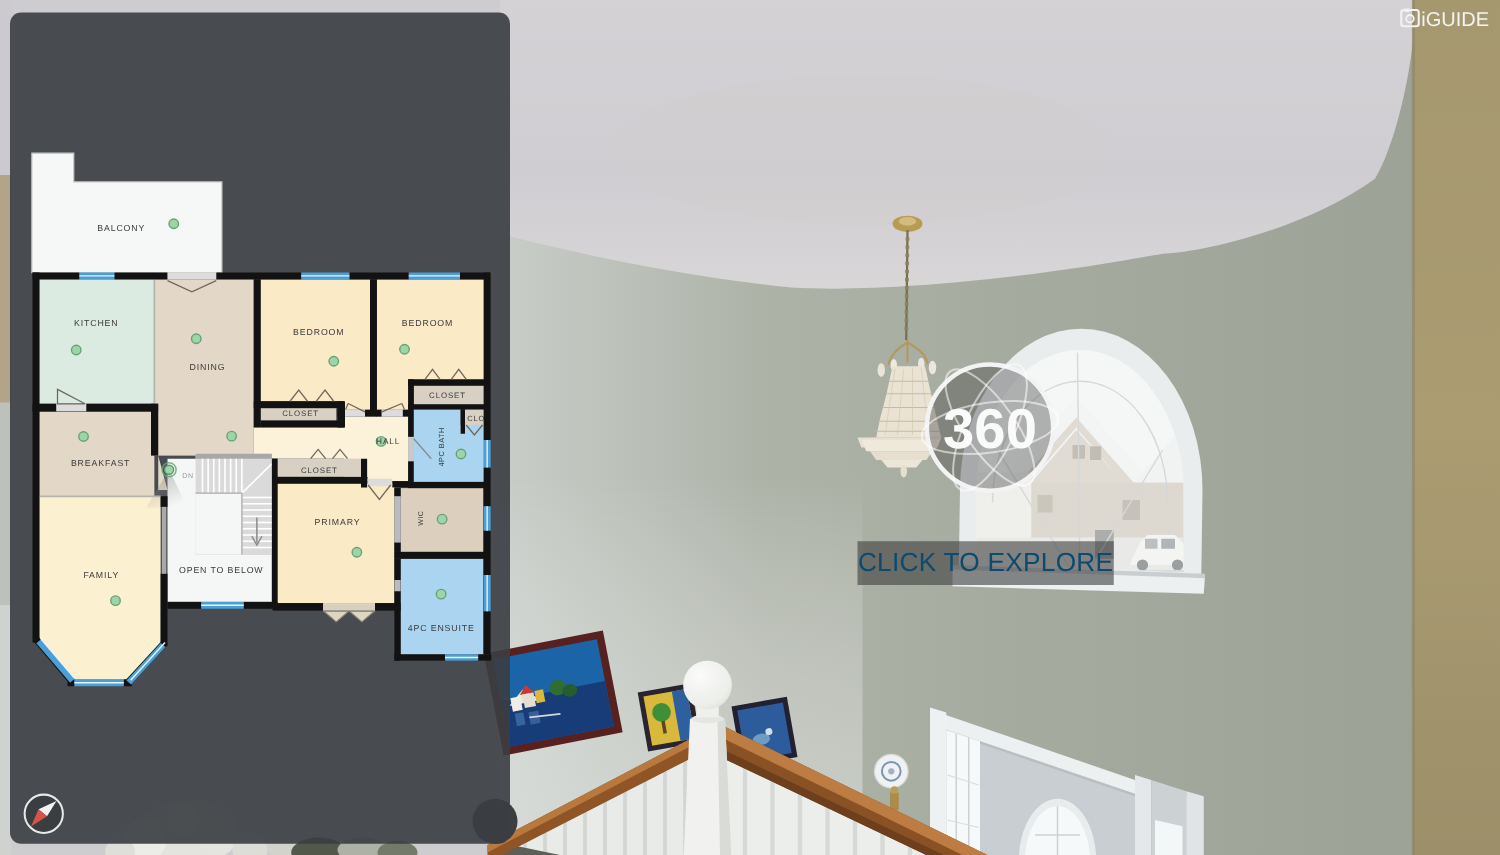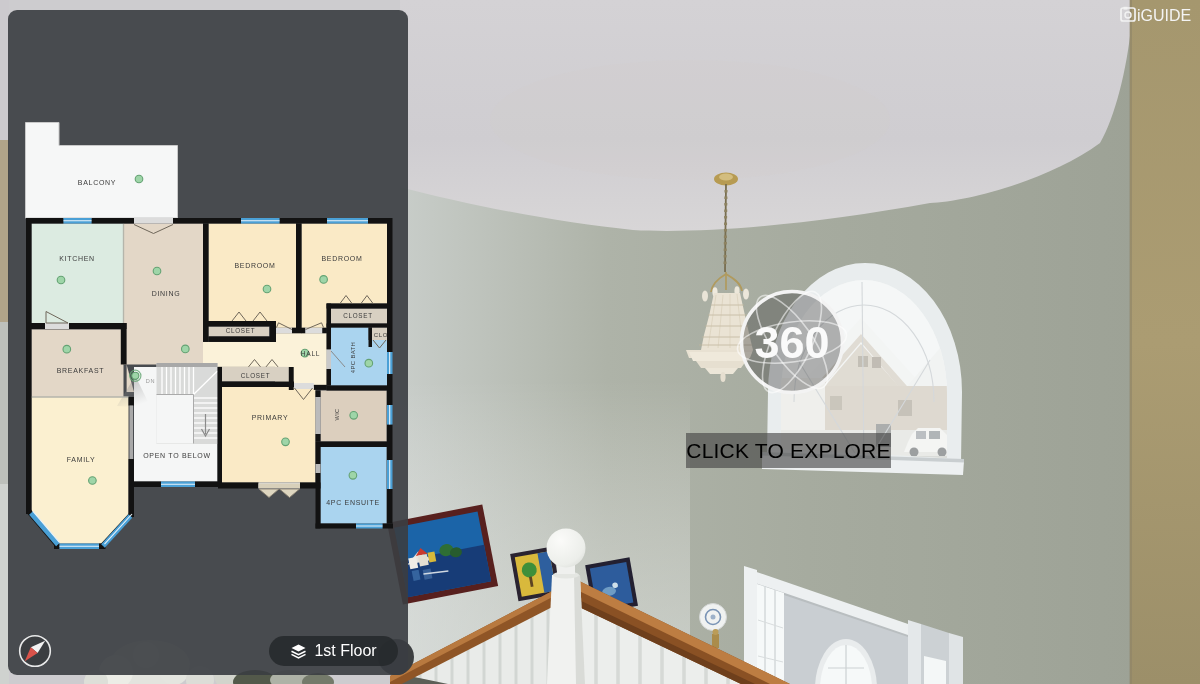--- a/index.html
+++ b/index.html
@@ -545,36 +545,28 @@
 <svg class="abs" style="left:712px;top:262px" width="160" height="160" viewBox="0 0 160 160">
 <circle cx="80" cy="80" r="50.5" fill="#4d4d4d" fill-opacity="0.42" stroke="#f3f3f3" stroke-width="3.6"></circle>
 <g fill="none" stroke="#ffffff" stroke-opacity="0.55" stroke-width="1.6">
 <ellipse cx="80" cy="80" rx="55" ry="20" transform="rotate(-8 80 80)"></ellipse>
 <ellipse cx="80" cy="80" rx="55" ry="20" transform="rotate(55 80 80)"></ellipse>
 <ellipse cx="80" cy="80" rx="55" ry="20" transform="rotate(-65 80 80)"></ellipse>
 </g>
 <text x="80" y="96" font-family="Liberation Sans, sans-serif" font-size="45" font-weight="bold" fill="#fafafa" text-anchor="middle">360</text>
 </svg>
 
-<div class="abs" style="left:686px;top:433px;width:205px;height:35px;background:rgba(66,66,66,0.62);color:#000000;font-size:21px;letter-spacing:0.2px;text-align:center;line-height:35px;white-space:nowrap">CLICK TO EXPLORE</div>
+<div class="abs" style="left:686px;top:433px;width:205px;height:35px;background:rgba(66,66,66,0.62);color:#0c4a6e;font-size:21px;letter-spacing:0.2px;text-align:center;line-height:35px;white-space:nowrap">CLICK TO EXPLORE</div>
 
 <svg class="abs" style="left:1118px;top:4px" width="82" height="22" viewBox="0 0 82 22">
 <rect x="3" y="4" width="14" height="13" rx="2" fill="none" stroke="#f2f2f2" stroke-width="1.7"></rect>
 <circle cx="10" cy="11" r="3" fill="none" stroke="#f2f2f2" stroke-width="1.5"></circle>
 <rect x="5.5" y="2.8" width="4" height="2.8" fill="#f2f2f2"></rect>
 <text x="19" y="16.5" font-family="Liberation Sans, sans-serif" font-size="16" fill="#f4f4f4">iGUIDE</text>
 </svg>
 
 <svg class="abs" style="left:17px;top:633px" width="36" height="36" viewBox="0 0 36 36">
 <circle cx="18" cy="18" r="15.3" fill="rgba(20,22,24,0.25)" stroke="#e8e9e9" stroke-width="1.6"></circle>
 <polygon points="28.2,7.8 20.6,19.9 13.8,14.3" fill="#f2f2f2"></polygon>
 <polygon points="7.8,28.2 13.8,14.3 20.6,19.9" fill="#d9534a"></polygon>
 </svg>
 
-<div class="abs" style="left:269px;top:636px;width:129px;height:30px;background:rgba(36,40,42,0.85);border-radius:15px;color:#ffffff;font-size:16px;display:flex;align-items:center;justify-content:center">
-<svg width="17" height="17" viewBox="0 0 17 17" style="margin-right:7px">
-<path d="M8.5,1.5 L15.5,5 L8.5,8.5 L1.5,5 Z" fill="#ffffff"></path>
-<path d="M1.5,8.2 L8.5,11.7 L15.5,8.2" fill="none" stroke="#ffffff" stroke-width="1.6"></path>
-<path d="M1.5,11.4 L8.5,14.9 L15.5,11.4" fill="none" stroke="#ffffff" stroke-width="1.6"></path>
-</svg>
-<span>1st Floor</span>
 </div>
-</div>
 
 </body></html>

